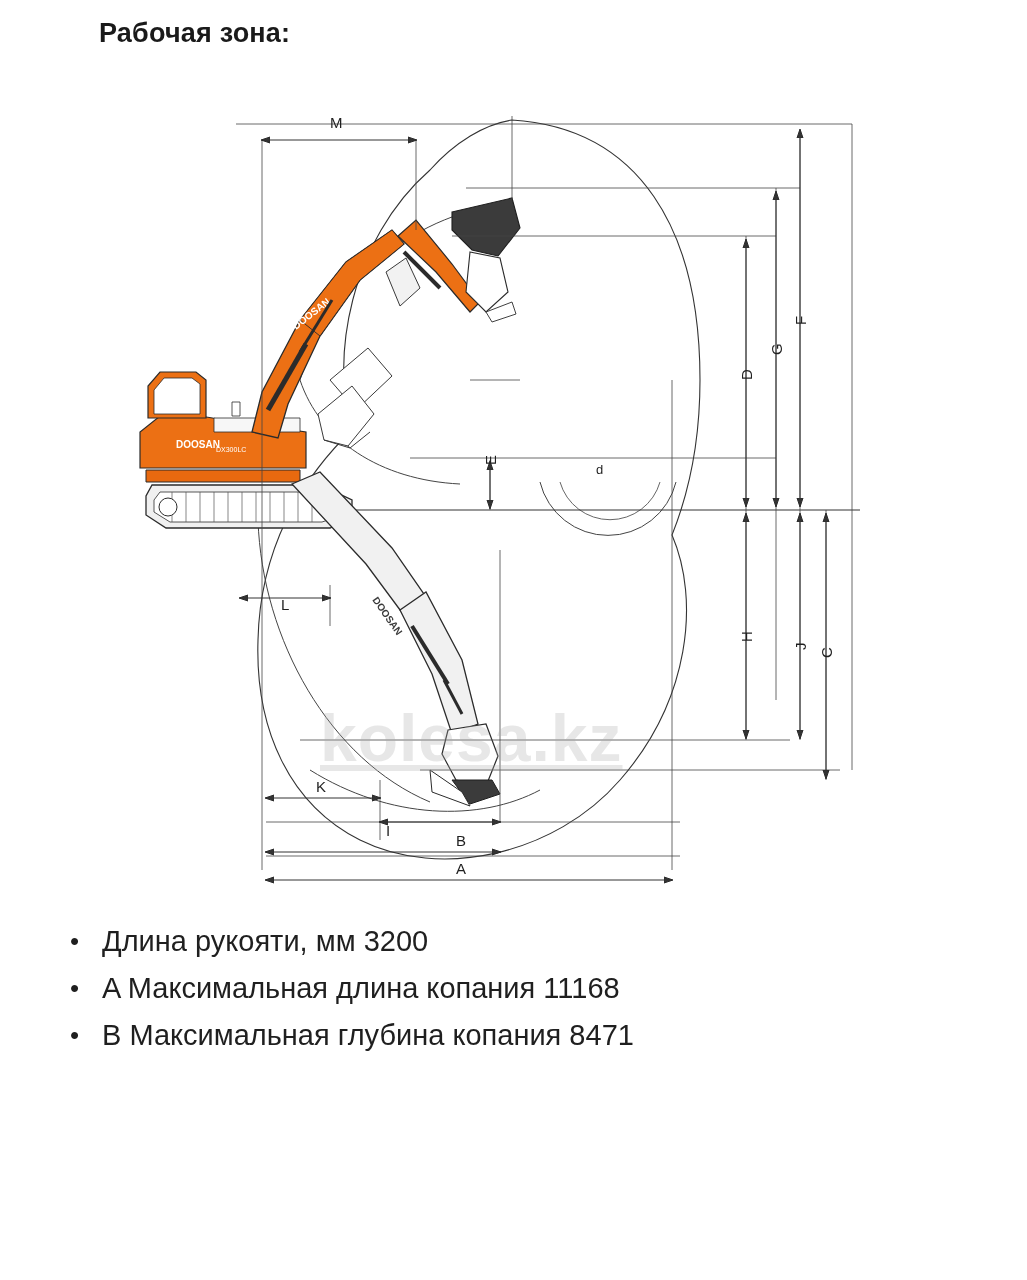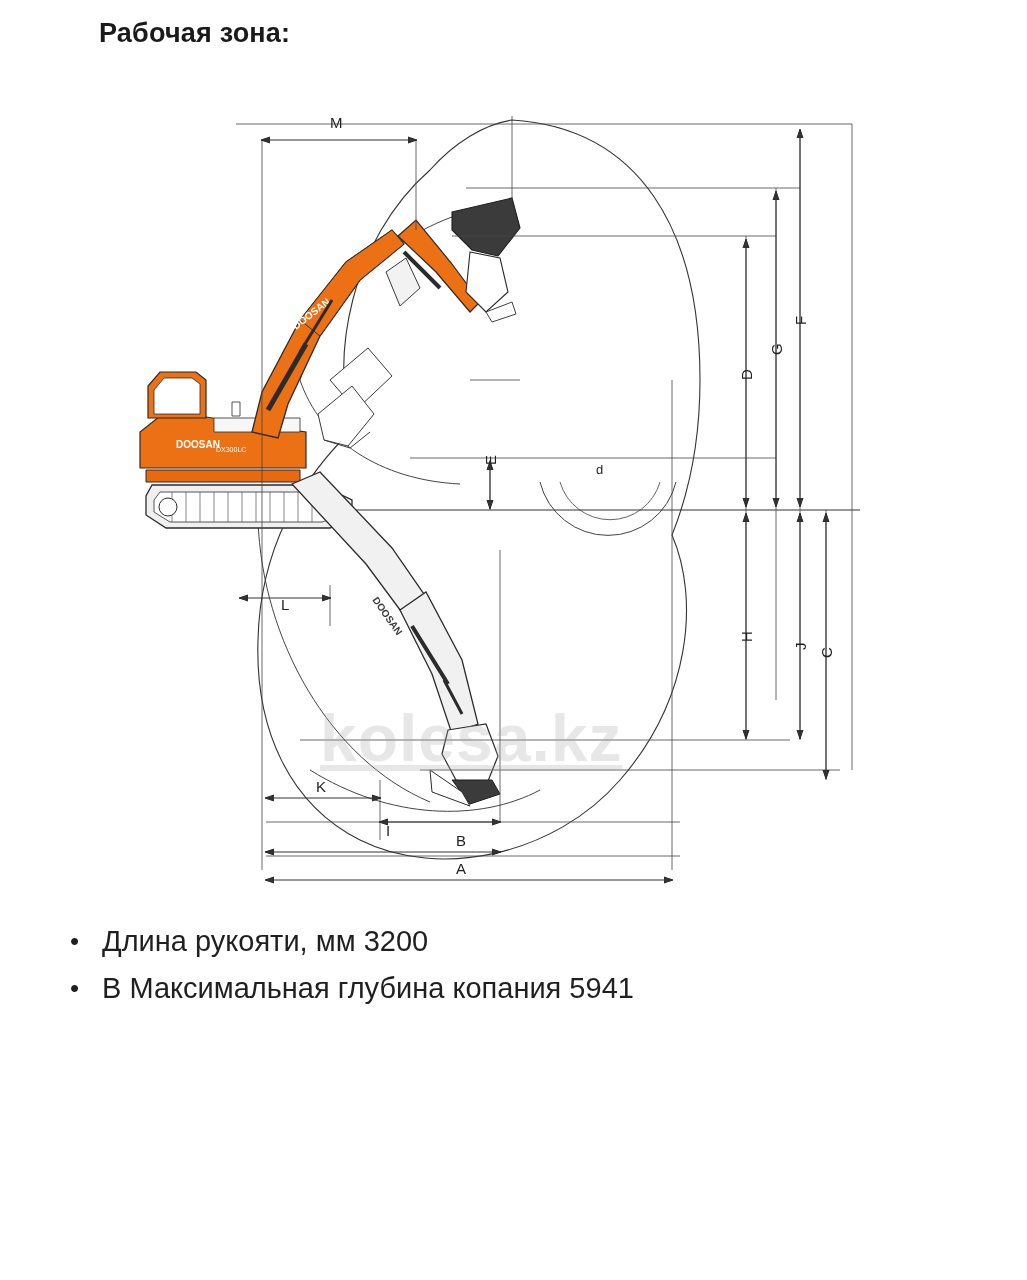--- a/index.html
+++ b/index.html
@@ -274,16 +274,17 @@
         </g>
 
       </g>
     </svg>
   </div>
 
   <div class="wm">kolesa.kz</div>
 
   <ul class="spec-list">
     <li>Длина рукояти, мм 3200</li>
-    <li>B Максимальная глубина копания 5941</li>
+    <li>A Максимальная длина копания 11168</li>
+    <li>B Максимальная глубина копания 8471</li>
   </ul>
 
 </div>
 
 </body></html>

